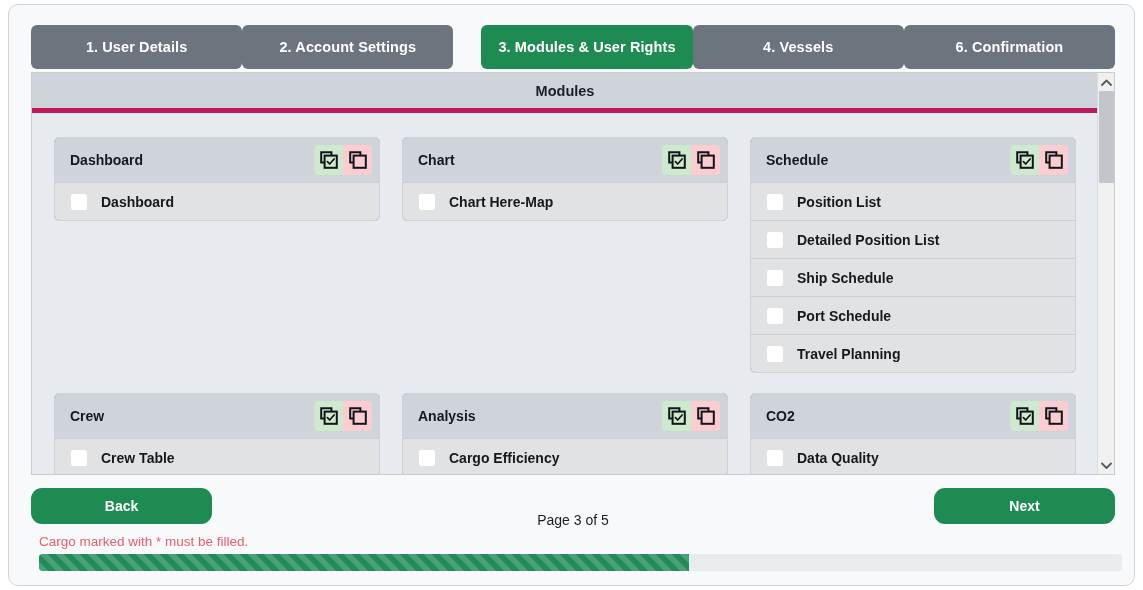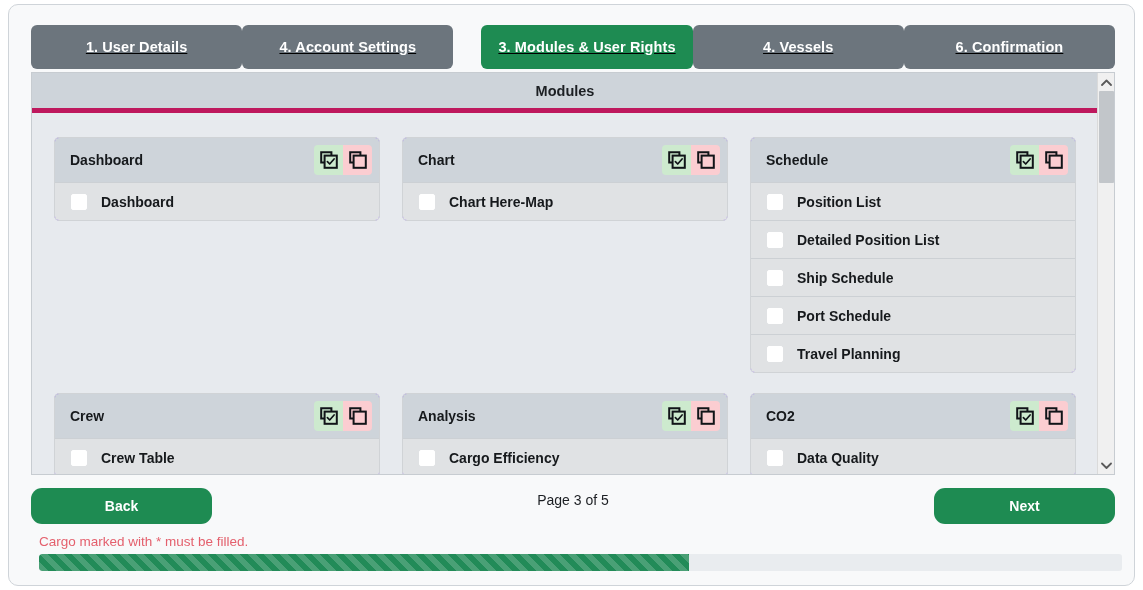--- a/index.html
+++ b/index.html
@@ -22,21 +22,20 @@
     border-radius: 10px;
     overflow: hidden;
   }
 
   
   #step-tabs {
     position: absolute;
     left: 22px; top: 20px;
     width: 1084px; height: 44px;
     display: flex;
-    text-decoration: underline;
   }
   .step-tab {
     flex: 1 1 0;
     height: 44px;
     border: none;
     border-radius: 6px;
     background: #6c757d;
     color: #ffffff;
     font-family: "Liberation Sans", sans-serif;
     font-size: 14.5px;
@@ -198,21 +197,21 @@
     border-radius: 11px;
     font-family: "Liberation Sans", sans-serif;
     font-size: 14px;
     font-weight: bold;
     cursor: pointer;
   }
   #back-button { left: 0; }
   #next-button { right: 0; }
   #page-indicator {
     position: absolute;
-    left: 0; right: 0; top: 4px;
+    left: 0; right: 0; top: 24px;
     text-align: center;
     font-size: 14px;
     color: #1c1f23;
   }
   #validation-message {
     position: absolute;
     left: 30px; top: 529px;
     font-size: 13.5px;
     color: #e4606d;
   }
@@ -235,21 +234,21 @@
     border-radius: 3px 0 0 3px;
   }
 </style>
 </head>
 <body>
 
 <div id="wizard-card">
 
   <div id="step-tabs">
       <button class="step-tab">1. User Details</button>
-      <button class="step-tab">4. Account Settings</button>
+      <button class="step-tab">2. Account Settings</button>
       <button class="step-tab active">3. Modules &amp; User Rights</button>
       <button class="step-tab">4. Vessels</button>
       <button class="step-tab">6. Confirmation</button>
     </div>
 
   <div id="modules-panel">
 
     <div id="modules-title-bar">Modules</div>
 
     <div id="modules-scroll-area">

